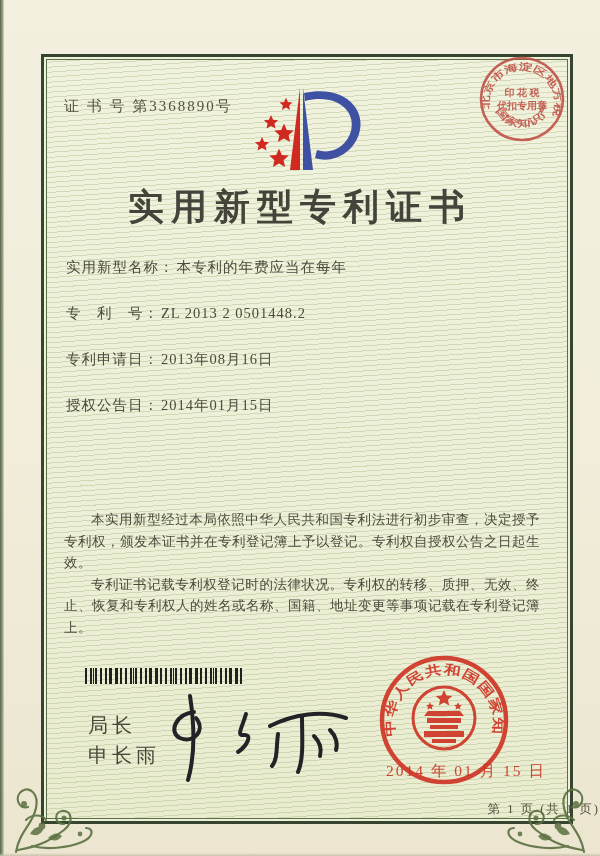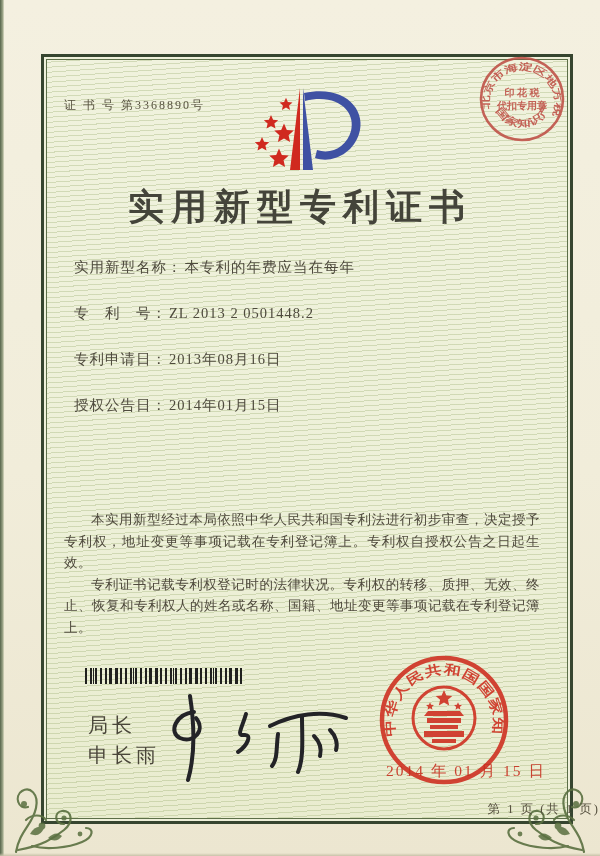--- a/index.html
+++ b/index.html
@@ -17,31 +17,31 @@
   
   .frame{
     position:absolute;left:41px;top:54px;width:526px;height:764px;
     border:3px solid #36452f;
     background:
       repeating-linear-gradient(176deg, rgba(140,162,95,.30) 0 1px, rgba(0,0,0,0) 1px 5px),
       linear-gradient(180deg,#f0f2dd 0%,#edf0d8 60%,#e9eccf 100%);
     box-shadow:inset 0 0 0 2px #eef0da, inset 0 0 0 3px #5c6e48;
   }
 
-  .cert-no{position:absolute;left:64px;top:97px;font-size:12px;letter-spacing:2px;color:#56513f;}
+  .cert-no{position:absolute;left:64px;top:97px;font-size:15px;letter-spacing:2px;color:#56513f;}
 
   .logo{position:absolute;left:237px;top:76px;}
 
   .title{
     position:absolute;left:0;top:183px;width:100%;text-align:center;
     font-size:36px;font-weight:600;letter-spacing:7px;color:#44443a;
   }
 
   .fields{position:absolute;left:66px;top:257px;width:472px;}
-  .field-row{display:flex;margin-bottom:26px;font-size:14.5px;line-height:20px;letter-spacing:1px;color:#4e4a3d;margin-left:8px;}
+  .field-row{display:flex;margin-bottom:26px;font-size:14.5px;line-height:20px;letter-spacing:1px;color:#4e4a3d;}
   .field-label{white-space:nowrap;}
   .field-value{margin-left:2px;}
 
   .paragraphs{position:absolute;left:64px;top:509px;width:476px;
     font-size:13.5px;line-height:21.5px;text-align:justify;color:#4f4a3d;letter-spacing:.5px;}
   .paragraphs p{margin:0;text-indent:2em;}
 
   .barcode{position:absolute;left:85px;top:668px;width:160px;height:16px;
     background:
       repeating-linear-gradient(90deg,#20201e 0 2px,transparent 2px 5px),
@@ -140,21 +140,21 @@
       <span class="field-label">专利申请日：</span>
       <span class="field-value">2013年08月16日</span>
     </div>
     <div class="field-row">
       <span class="field-label">授权公告日：</span>
       <span class="field-value">2014年01月15日</span>
     </div>
   </div>
 
   <div class="paragraphs">
-    <p>本实用新型经过本局依照中华人民共和国专利法进行初步审查，决定授予专利权，地址变更等事项记载在专利登记簿上。专利权自授权公告之日起生效。</p>
+    <p>本实用新型经过本局依照中华人民共和国专利法进行初步审查，决定授予专利权，颁发本证书并在专利登记簿上予以登记。专利权自授权公告之日起生效。</p>
     <p>专利证书记载专利权登记时的法律状况。专利权的转移、质押、无效、终止、恢复和专利权人的姓名或名称、国籍、地址变更等事项记载在专利登记簿上。</p>
   </div>
 
   <div class="barcode"></div>
 
   <div class="signer">
     <div>局长</div>
     <div>申长雨</div>
   </div>
 

